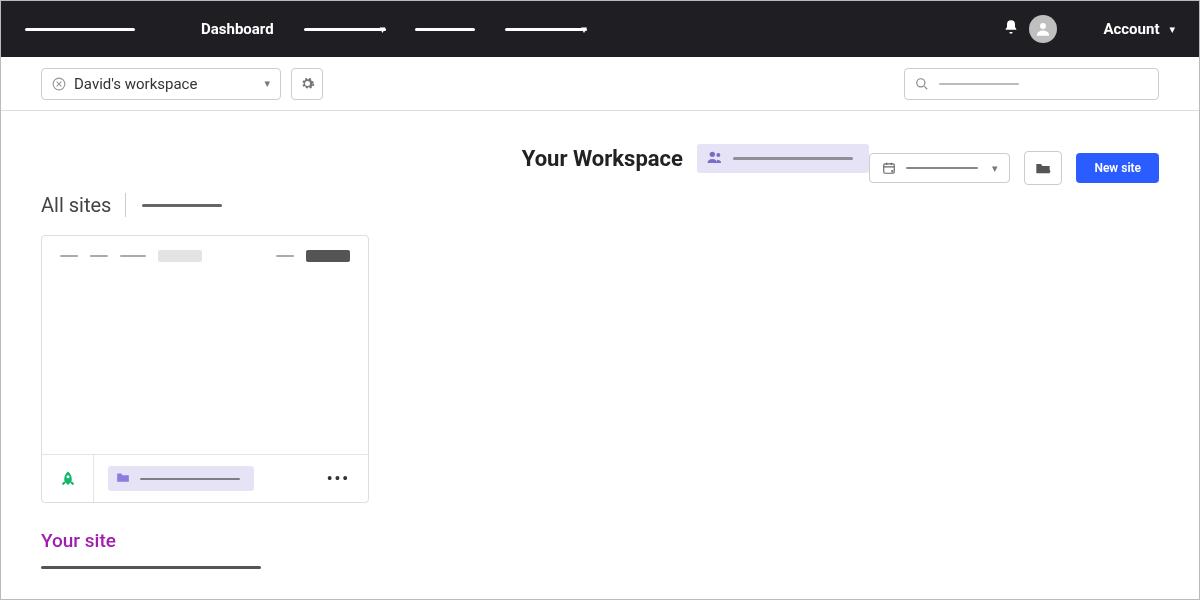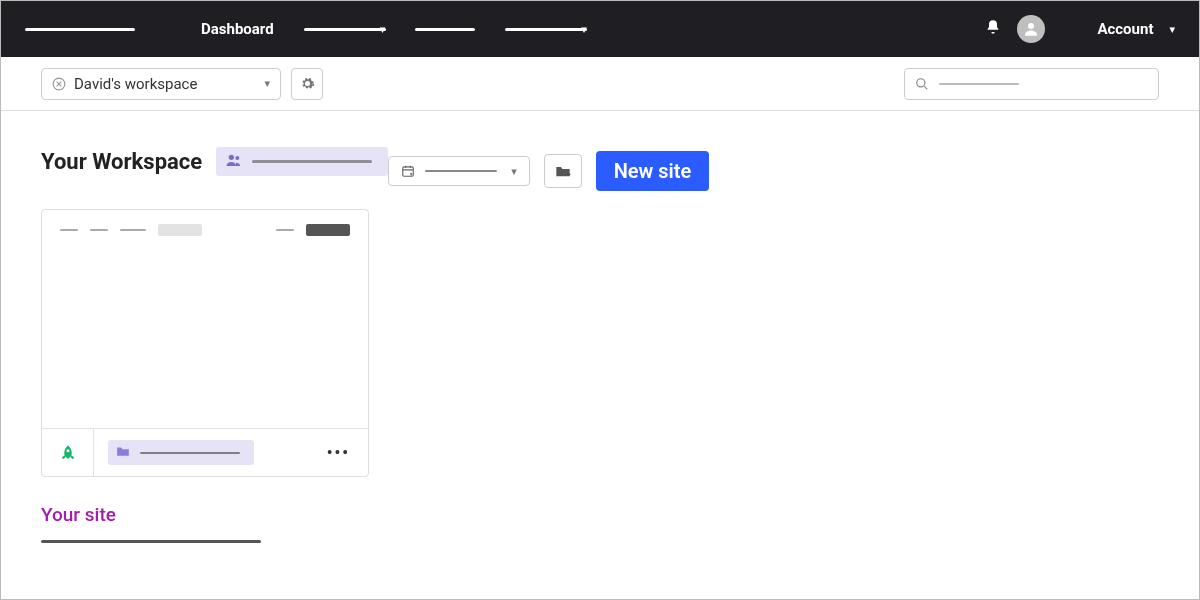--- a/index.html
+++ b/index.html
@@ -15,21 +15,21 @@
   
   .topnav {
     background: #1f1f23;
     height: 56px;
     display: flex;
     align-items: center;
     padding: 0 24px;
     color: #fff;
   }
   .nav-left { display: flex; align-items: center; gap: 30px; }
-  .nav-right { margin-left: auto; display: flex; align-items: center; gap: 16px; justify-content: flex-end; }
+  .nav-right { margin-left: auto; display: flex; align-items: center; gap: 10px; justify-content: flex-end; }
   .nav-link-placeholder {
     height: 3px;
     background: #fff;
     border-radius: 2px;
   }
   .nav-link-text { font-weight: 700; font-size: 15px; color: #fff; padding-left: 36px; }
   .nav-chevron { font-size: 11px; color: #fff; margin-left: -18px; }
   .nav-item-group { display: flex; align-items: center; gap: 12px; }
 
   
@@ -76,21 +76,21 @@
     height: 2px; background: #bbb; flex: 0 0 80px; border-radius: 2px;
   }
 
   
   .main {
     padding: 20px 40px;
   }
   .ws-header-row {
     display: flex;
     align-items: center;
-    justify-content: flex-start;
+    justify-content: flex-end;
     margin-bottom: 8px;
   }
   .ws-title-group { display: flex; align-items: center; gap: 14px; }
   .ws-title { font-size: 22px; font-weight: 700; color: #222; }
   .ws-badge {
     display: flex; align-items: center; gap: 10px;
     background: #e7e3f7;
     padding: 6px 16px 6px 10px;
     border-radius: 3px;
   }
@@ -108,21 +108,21 @@
     border: 1px solid #ccc; border-radius: 4px;
     display:flex;align-items:center;justify-content:center;
     color: #555;
   }
   .primary-btn {
     background: #2b5cff;
     color: #fff;
     border-radius: 4px;
     padding: 8px 18px;
     font-weight: 600;
-    font-size: 20px;
+    font-size: 12px;
   }
 
   .allsites-row { display: flex; align-items: center; gap: 16px; margin-top: 8px; }
   .allsites-label { font-size: 20px; font-weight: 400; color: #444; padding-right: 14px; border-right: 1px solid #ccc; }
   .allsites-line { height: 3px; width: 80px; background: #666; border-radius: 2px; }
 
   
   .site-card {
     margin-top: 18px;
     width: 328px;
@@ -275,20 +275,24 @@
           <path d="M2 4h7l2 3h11v11H2z"></path>
             <path d="M19 15h4M21 13v4" stroke="#555" stroke-width="2"></path>
         </svg>
       </div>
       <div class="primary-btn">
         <span>New site</span>
       </div>
     </div>
   </div>
 
+  <div class="allsites-row">
+    <span class="allsites-label">All sites</span>
+    <div class="allsites-line"></div>
+  </div>
 
   <div class="site-card">
     <div class="card-preview">
       <div class="preview-tabs">
         <div class="tab-line" style="width:18px"></div>
         <div class="tab-line" style="width:18px"></div>
         <div class="tab-line" style="width:26px"></div>
         <div class="tab-chip" style="width:44px"></div>
         <div style="flex:1"></div>
         <div class="tab-line" style="width:18px"></div>

